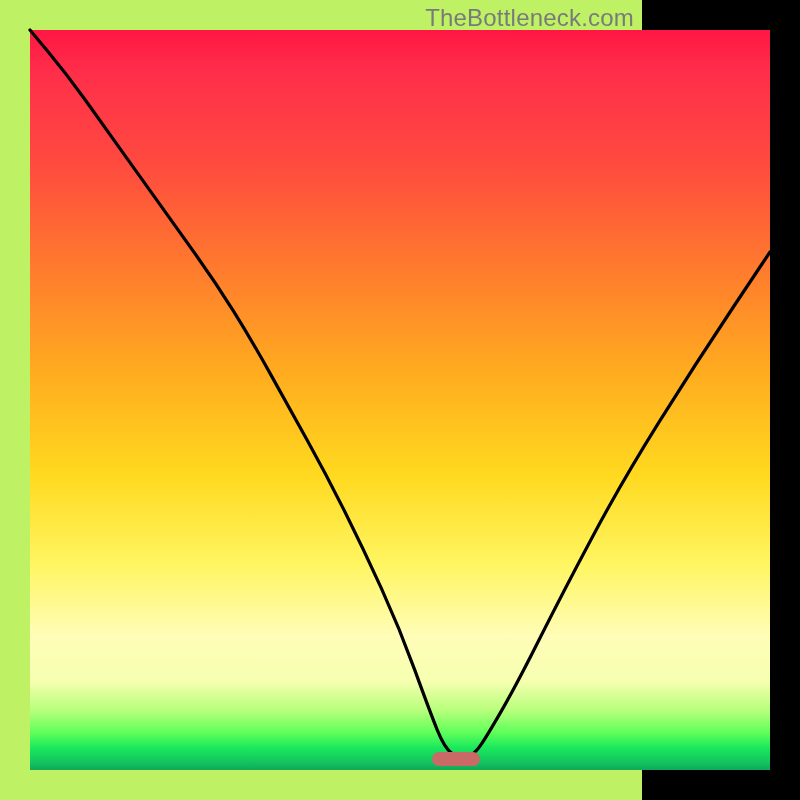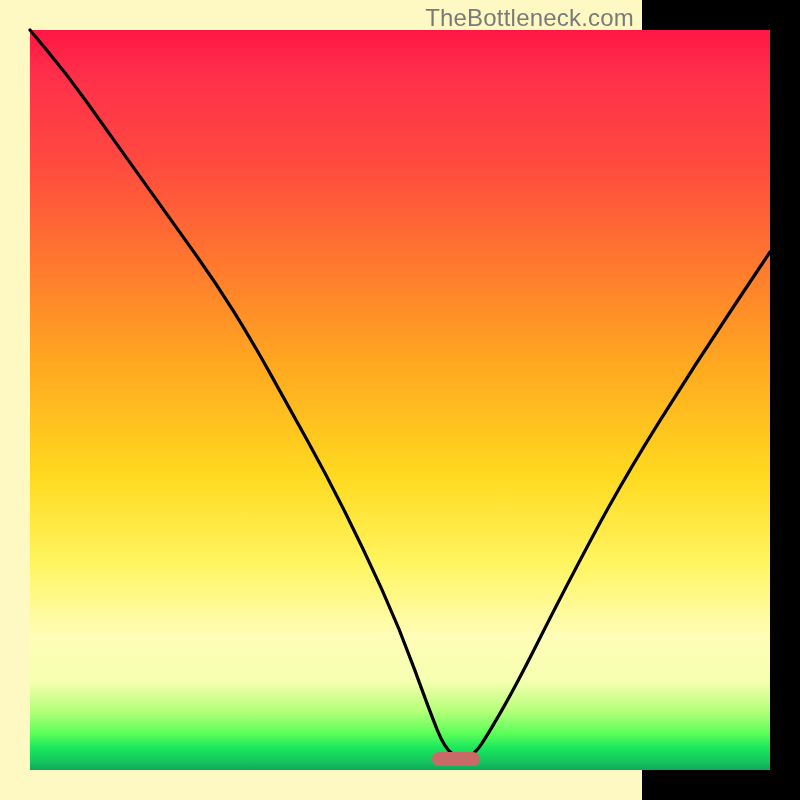--- a/index.html
+++ b/index.html
@@ -10,21 +10,21 @@
     background: #000;
     overflow: hidden;
     font-family: Arial, Helvetica, sans-serif;
   }
   .frame {
     position: absolute;
     left: 0;
     top: 0;
     width: 642px;
     height: 800px;
-    background: #fef9c3;
+    background: #bef264;
   }
   .plot {
     position: absolute;
     left: 30px;
     top: 30px;
     width: 740px;
     height: 740px;
     
     background: linear-gradient(to bottom,
       #ff1744 0%,

